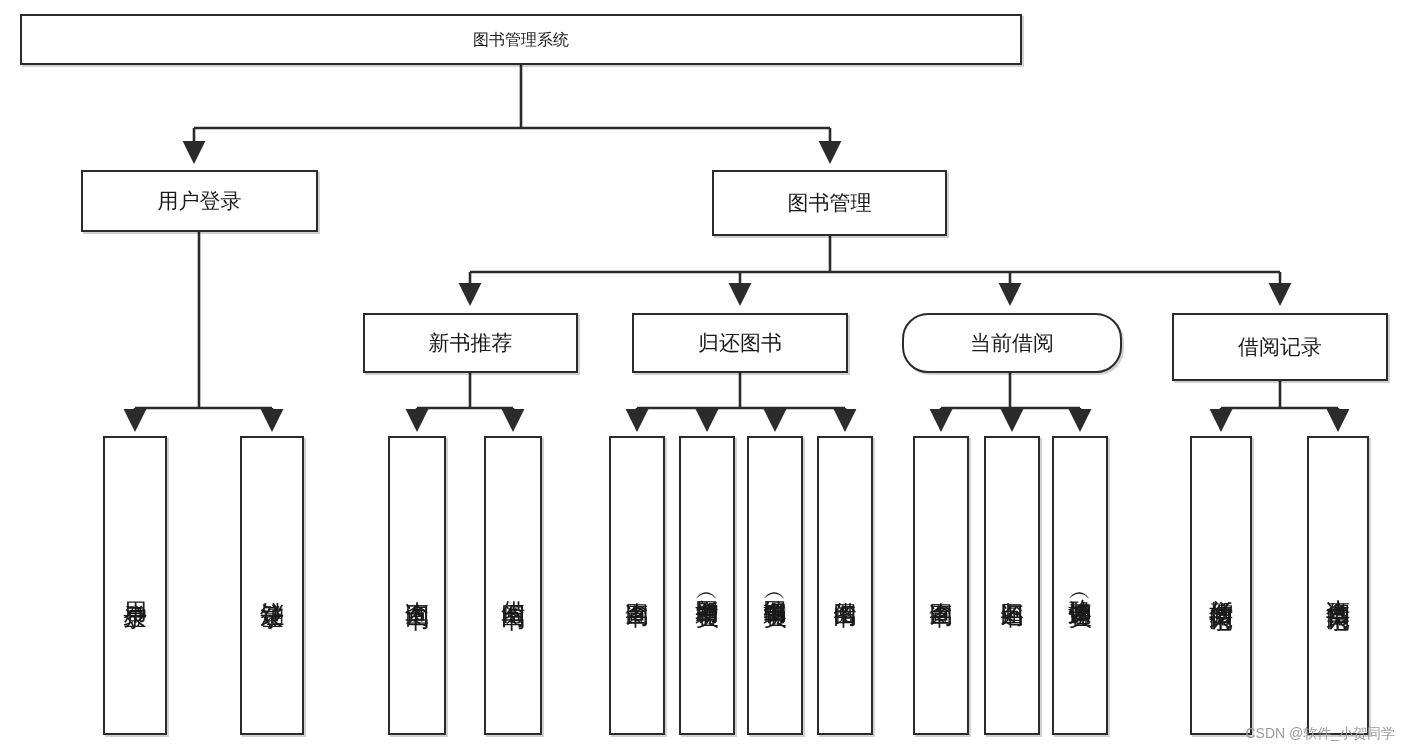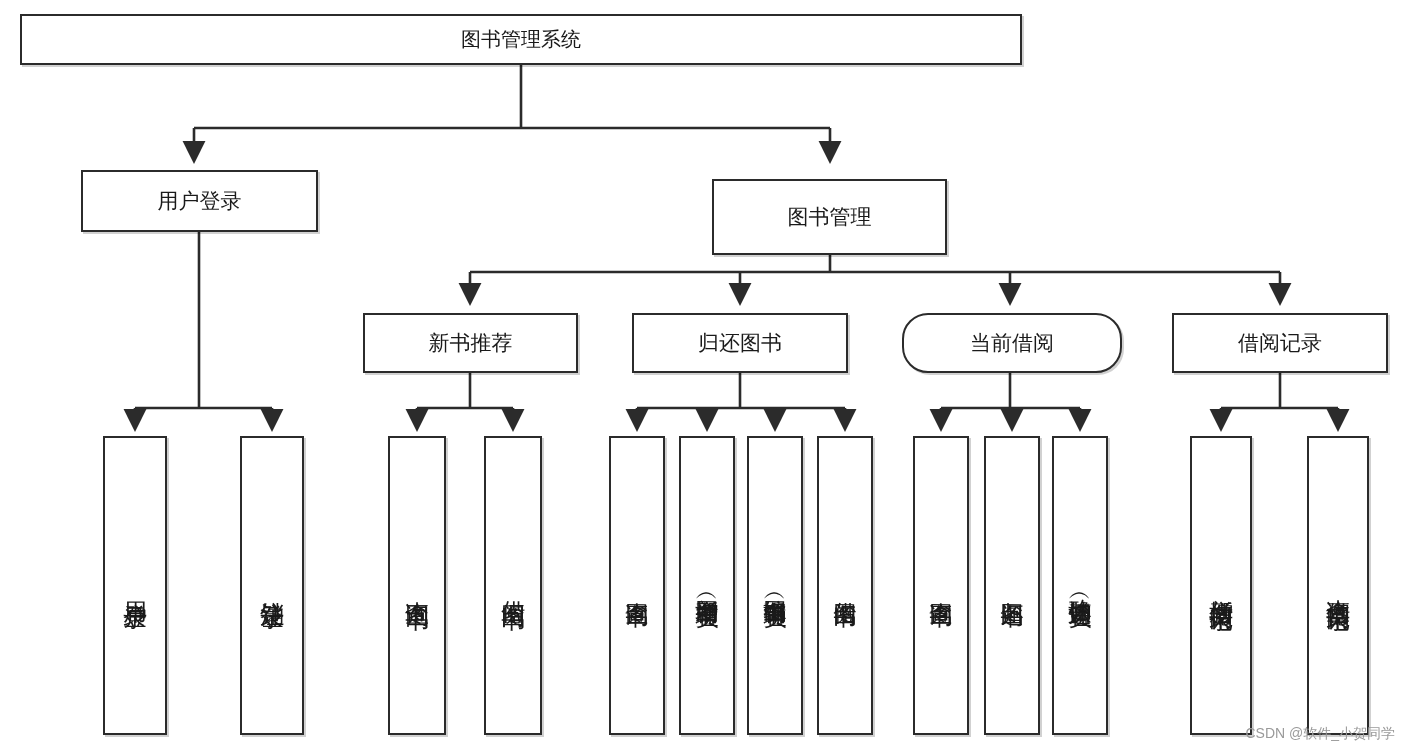--- a/index.html
+++ b/index.html
@@ -24,21 +24,21 @@
     align-items:center;
     justify-content:center;
     color:#1a1a1a;
   }
   .node .lbl{
     display:block;
     text-align:center;
     line-height:1.22;
     white-space:pre;
   }
-  .node.root .lbl{font-size:20px;}
+  .node.root .lbl{font-size:16px;}
   .node.lvl1 .lbl{font-size:21px;}
   .node.lvl2 .lbl{font-size:21px;}
 
   .node.leaf{
     align-items:center;
     justify-content:center;
     padding:6px 0;
   }
   .node.leaf .lbl{
     writing-mode:vertical-rl;
@@ -114,34 +114,34 @@
     </g>
   </svg>
 
   <div class="node root" style="left: 20px; top: 14px; width: 1002px; height: 51px;">
     <span class="lbl">图书管理系统</span>
   </div>
 
   <div class="node lvl1" style="left: 81px; top: 170px; width: 237px; height: 62px;">
     <span class="lbl">用户登录</span>
   </div>
-  <div class="node lvl1" style="left: 712px; top: 170px; width: 235px; height: 76px; margin-top: 9px;">
+  <div class="node lvl1" style="left: 712px; top: 170px; width: 235px; height: 66px;">
     <span class="lbl">图书管理</span>
   </div>
 
   <div class="node lvl2" style="left: 363px; top: 313px; width: 215px; height: 60px; align-items: center;">
     <span class="lbl">新书推荐</span>
   </div>
   <div class="node lvl2" style="left: 632px; top: 313px; width: 216px; height: 60px;">
     <span class="lbl">归还图书</span>
   </div>
   <div class="node lvl2" style="left: 902px; top: 313px; width: 220px; height: 60px; border-radius: 26px;">
     <span class="lbl">当前借阅</span>
   </div>
-  <div class="node lvl2" style="left: 1172px; top: 313px; width: 216px; height: 60px;">
+  <div class="node lvl2" style="left: 1172px; top: 313px; width: 216px; height: 68px;">
     <span class="lbl">借阅记录</span>
   </div>
 
   <div class="node leaf" style="left: 103px; top: 436px; width: 64px; height: 299px;">
     <span class="lbl">用户登录</span>
   </div>
   <div class="node leaf" style="left: 240px; top: 436px; width: 64px; height: 299px;">
     <span class="lbl">注销登录</span>
   </div>
   <div class="node leaf" style="left: 388px; top: 436px; width: 58px; height: 299px;">

